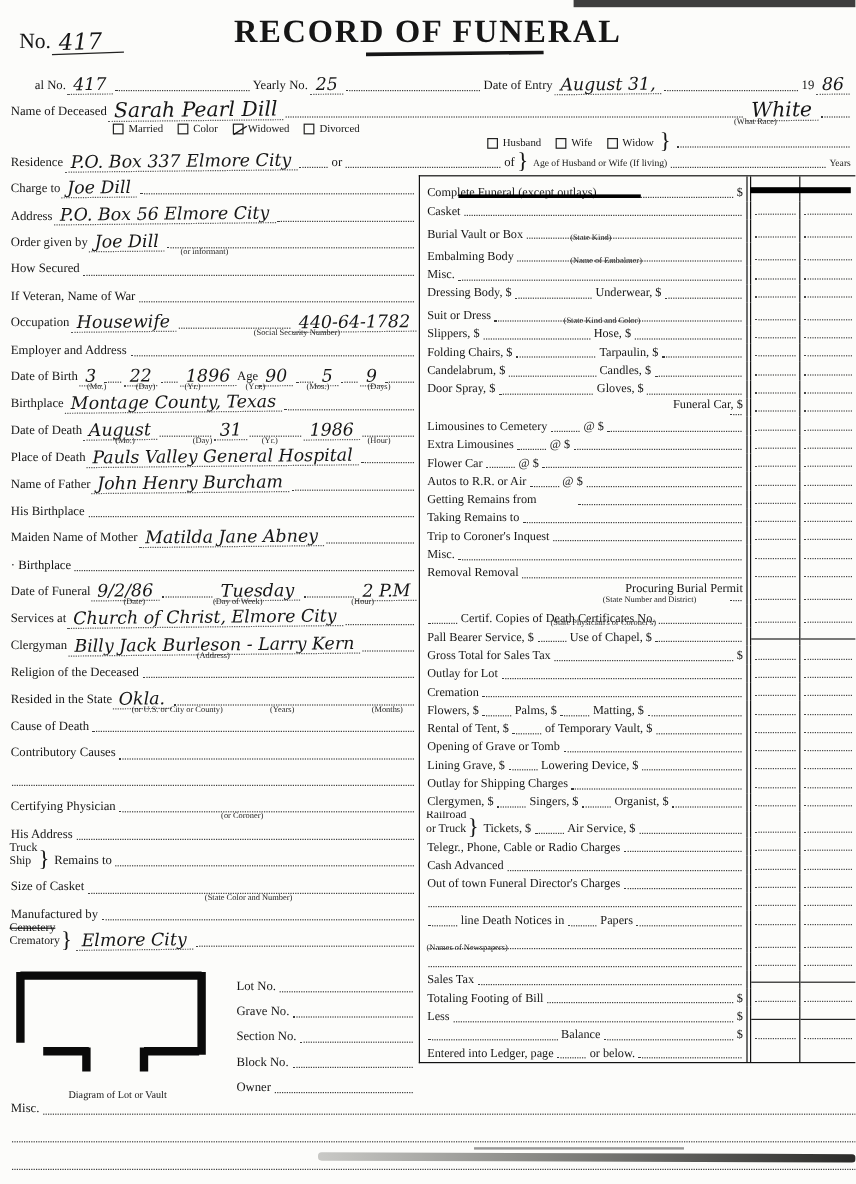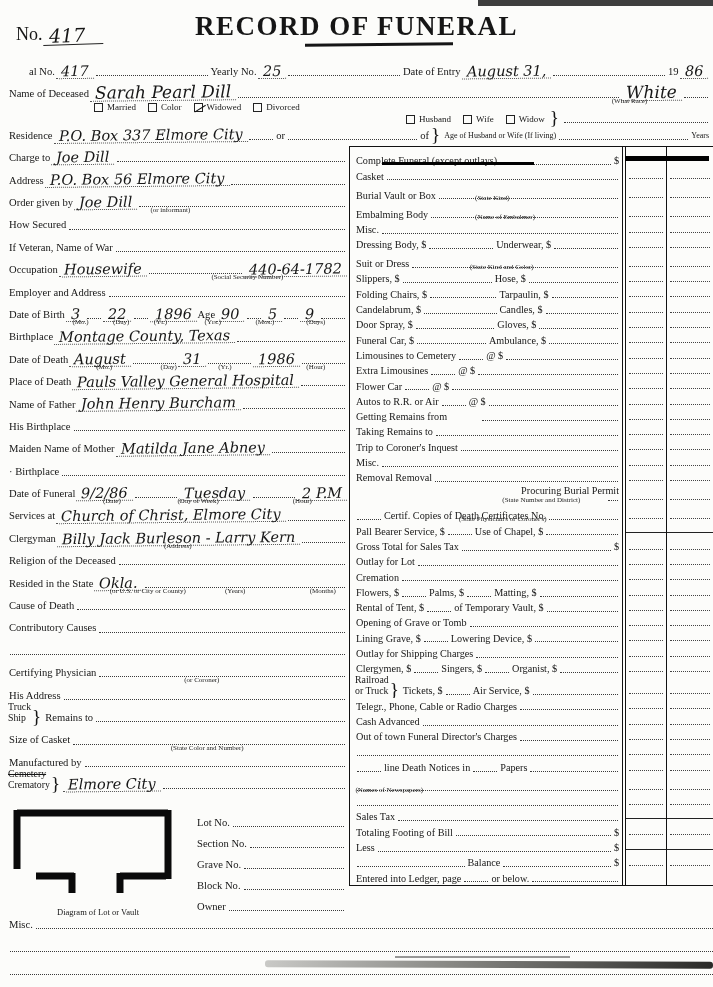--- a/index.html
+++ b/index.html
@@ -487,21 +487,21 @@
             <span class="d"></span>
           </div>
           <div class="m1 mcell">
             <span class="md"></span>
           </div>
           <div class="m2 mcell">
             <span class="md"></span>
           </div>
         </div>
         <div class="crow">
-          <div class="segrow ctext" style="height: auto;">
+          <div class="segrow ctext" style="height: auto; flex-direction: column;">
             <span class="lbl">Funeral Car, $</span>
             <span class="d"></span>
             <span class="lbl">Ambulance, $</span>
             <span class="d"></span>
           </div>
           <div class="m1 mcell">
             <span class="md"></span>
           </div>
           <div class="m2 mcell">
             <span class="md"></span>
@@ -961,25 +961,25 @@
       <path d="M9 8 H160 M9 5 V64 M160 5 V74 M158 71 H112 M112 68 V88 M28 71 H66 M64 68 V88" fill="none" stroke="#0a0a0a" stroke-width="7"></path>
     </svg>
     <div id="diagram-caption">Diagram of Lot or Vault</div>
   </div>
   <div id="lot-fields">
       <div class="segrow ">
         <span class="lbl">Lot No.</span>
         <span class="d"></span>
       </div>
       <div class="segrow ">
+        <span class="lbl">Grave No.</span>
+        <span class="d"></span>
+      </div>
+      <div class="segrow ">
         <span class="lbl">Section No.</span>
-        <span class="d"></span>
-      </div>
-      <div class="segrow ">
-        <span class="lbl">Grave No.</span>
         <span class="d"></span>
       </div>
       <div class="segrow ">
         <span class="lbl">Block No.</span>
         <span class="d"></span>
       </div>
       <div class="segrow ">
         <span class="lbl">Owner</span>
         <span class="d"></span>
       </div>

